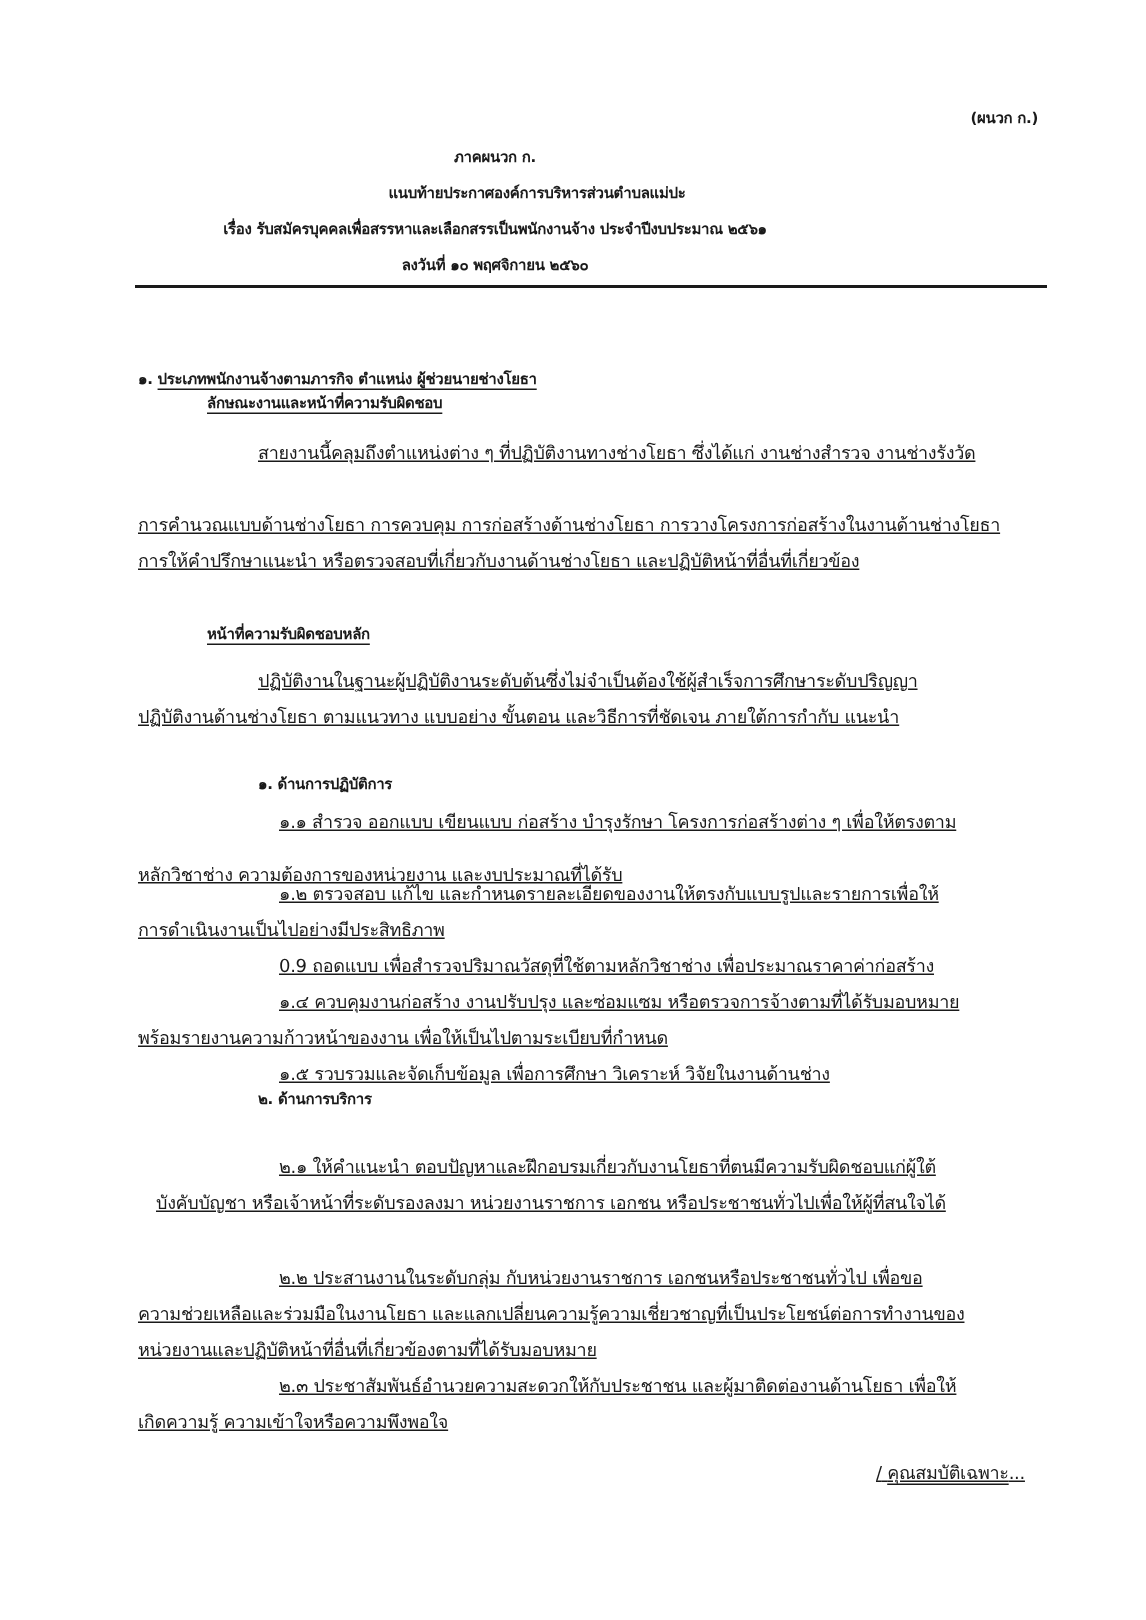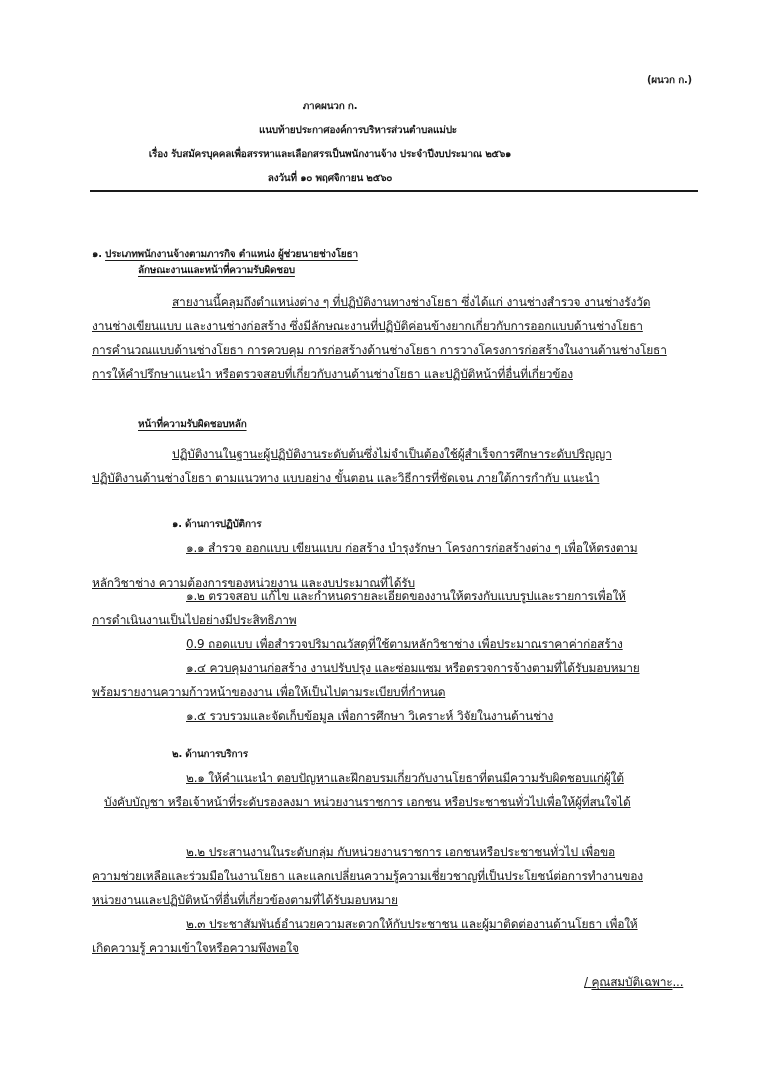--- a/index.html
+++ b/index.html
@@ -28,21 +28,20 @@
   <div class="rule"></div>
 
   <div class="abs fsb" style="left:92px; top:228px;margin-top:16px;">
     <span>๑.</span>
     <span class="u">ประเภทพนักงานจ้างตามภารกิจ  ตำแหน่ง  ผู้ช่วยนายช่างโยธา</span>
   </div>
 
   <div class="abs fsb u" style="left:138px; top:260px;">ลักษณะงานและหน้าที่ความรับผิดชอบ</div>
 
   <div class="abs fs" style="left:172px; top:292px;">สายงานนี้คลุมถึงตำแหน่งต่าง ๆ ที่ปฏิบัติงานทางช่างโยธา ซึ่งได้แก่ งานช่างสำรวจ งานช่างรังวัด</div>
-  <div class="abs fs" style="left:92px; top:316px;">งานช่างเขียนแบบ และงานช่างก่อสร้าง ซึ่งมีลักษณะงานที่ปฏิบัติค่อนข้างยากเกี่ยวกับการออกแบบด้านช่างโยธา</div>
   <div class="abs fs" style="left:92px; top:340px;">การคำนวณแบบด้านช่างโยธา การควบคุม การก่อสร้างด้านช่างโยธา การวางโครงการก่อสร้างในงานด้านช่างโยธา</div>
   <div class="abs fs" style="left:92px; top:364px;">การให้คำปรึกษาแนะนำ หรือตรวจสอบที่เกี่ยวกับงานด้านช่างโยธา และปฏิบัติหน้าที่อื่นที่เกี่ยวข้อง</div>
 
   <div class="abs fsb u" style="left:138px; top:414px;">หน้าที่ความรับผิดชอบหลัก</div>
 
   <div class="abs fs" style="left:172px; top:444px;">ปฏิบัติงานในฐานะผู้ปฏิบัติงานระดับต้นซึ่งไม่จำเป็นต้องใช้ผู้สำเร็จการศึกษาระดับปริญญา</div>
   <div class="abs fs" style="left:92px; top:468px;">ปฏิบัติงานด้านช่างโยธา ตามแนวทาง แบบอย่าง ขั้นตอน และวิธีการที่ชัดเจน ภายใต้การกำกับ แนะนำ</div>
 
   <div class="abs fsb" style="left:172px; top:514px;">๑. ด้านการปฏิบัติการ</div>
 
@@ -52,21 +51,21 @@
   <div class="abs fs" style="left:186px; top:586px;">๑.๒  ตรวจสอบ แก้ไข และกำหนดรายละเอียดของงานให้ตรงกับแบบรูปและรายการเพื่อให้</div>
   <div class="abs fs" style="left:92px; top:610px;">การดำเนินงานเป็นไปอย่างมีประสิทธิภาพ</div>
 
   <div class="abs fs" style="left:186px; top:634px;">0.9  ถอดแบบ เพื่อสำรวจปริมาณวัสดุที่ใช้ตามหลักวิชาช่าง เพื่อประมาณราคาค่าก่อสร้าง</div>
 
   <div class="abs fs" style="left:186px; top:658px;">๑.๔  ควบคุมงานก่อสร้าง งานปรับปรุง และซ่อมแซม หรือตรวจการจ้างตามที่ได้รับมอบหมาย</div>
   <div class="abs fs" style="left:92px; top:682px;">พร้อมรายงานความก้าวหน้าของงาน เพื่อให้เป็นไปตามระเบียบที่กำหนด</div>
 
   <div class="abs fs" style="left:186px; top:706px;">๑.๕  รวบรวมและจัดเก็บข้อมูล เพื่อการศึกษา วิเคราะห์ วิจัยในงานด้านช่าง</div>
 
-  <div class="abs fsb" style="left:172px; top:744px;text-align:center;">๒. ด้านการบริการ</div>
+  <div class="abs fsb" style="left:172px; top:724px;text-align:center;">๒. ด้านการบริการ</div>
 
   <div class="abs fs" style="left:186px; top:768px;">๒.๑  ให้คำแนะนำ ตอบปัญหาและฝึกอบรมเกี่ยวกับงานโยธาที่ตนมีความรับผิดชอบแก่ผู้ใต้</div>
   <div class="abs fs" style="left:104px; top:792px;">บังคับบัญชา หรือเจ้าหน้าที่ระดับรองลงมา หน่วยงานราชการ เอกชน หรือประชาชนทั่วไปเพื่อให้ผู้ที่สนใจได้</div>
 
   <div class="abs fs" style="left:186px; top:842px;">๒.๒  ประสานงานในระดับกลุ่ม กับหน่วยงานราชการ เอกชนหรือประชาชนทั่วไป เพื่อขอ</div>
   <div class="abs fs" style="left:92px; top:866px;">ความช่วยเหลือและร่วมมือในงานโยธา และแลกเปลี่ยนความรู้ความเชี่ยวชาญที่เป็นประโยชน์ต่อการทำงานของ</div>
   <div class="abs fs" style="left:92px; top:890px;">หน่วยงานและปฏิบัติหน้าที่อื่นที่เกี่ยวข้องตามที่ได้รับมอบหมาย</div>
 
   <div class="abs fs" style="left:186px; top:914px;">๒.๓  ประชาสัมพันธ์อำนวยความสะดวกให้กับประชาชน และผู้มาติดต่องานด้านโยธา เพื่อให้</div>
   <div class="abs fs" style="left:92px; top:938px;">เกิดความรู้ ความเข้าใจหรือความพึงพอใจ</div>

